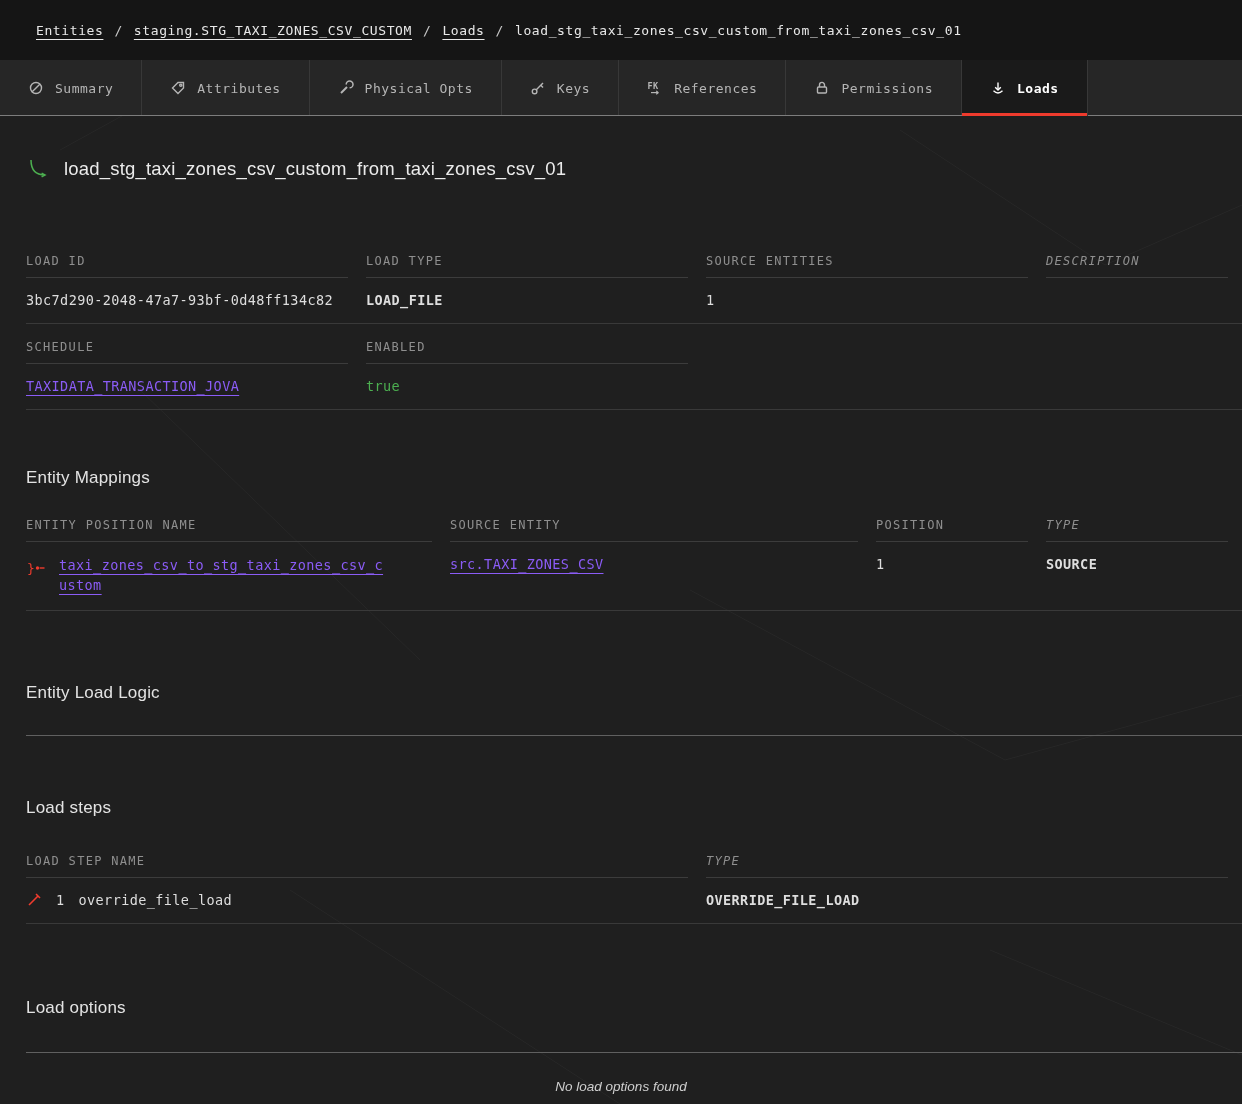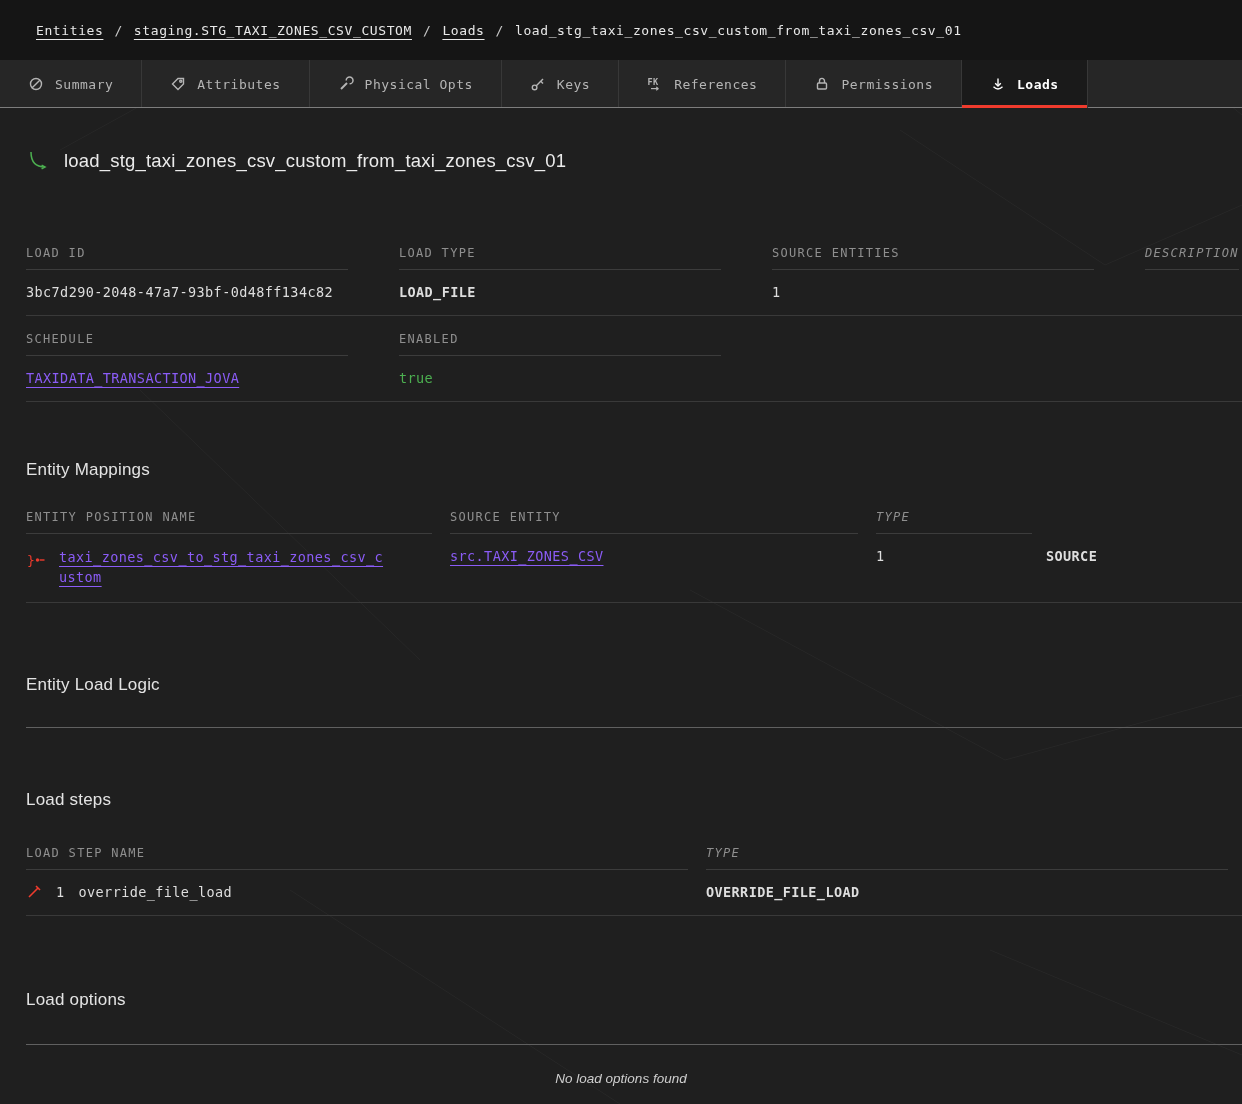--- a/index.html
+++ b/index.html
@@ -19,21 +19,21 @@
     height:60px; background:#151515;
     display:flex; align-items:center;
     padding-left:36px; font-size:13px; letter-spacing:.6px;
     white-space:nowrap;
   }
   .crumb-link { color:#e8e8e8; text-decoration:underline; text-underline-offset:4px; cursor:pointer; margin-right:11px; }
   .crumb-sep { color:#c9c9c9; margin-right:11px; }
   .crumb-current { color:#e8e8e8; }
 
   
-  .tabbar { height:48px; background:#262626; display:flex; position:relative; }
+  .tabbar { height:56px; background:#262626; display:flex; position:relative; }
   .tabbar::after { content:''; position:absolute; left:0; right:0; bottom:0; height:1px; background:#7d7d7d; }
   .tab {
     display:flex; align-items:center; gap:11px;
     padding:0 28px; font-size:13px; letter-spacing:.5px;
     color:#b5b5b5; border-right:1px solid #383838; cursor:pointer;
     position:relative;
   }
   .tab .ticon { display:flex; align-items:flex-start; }
   .tab.active {
     background:#1a1a1a; color:#ffffff; font-weight:bold; z-index:2;
@@ -44,21 +44,21 @@
   .content { padding-left:26px; }
 
   .title-row { margin-top:42px; display:flex; align-items:center; gap:14px; }
   .title-row .licon { display:flex; color:var(--accent-green, #4caf50); }
   .page-title {
     font-family:"Liberation Sans", sans-serif;
     font-size:18.5px; font-weight:400; color:#ebebeb; letter-spacing:.2px;
   }
 
   .grid-row { display:grid; }
-  .cols-4 { grid-template-columns:340px 340px 340px 1fr;gap:33px; }
+  .cols-4 { grid-template-columns:340px 340px 340px 1fr; }
   .cols-map { grid-template-columns:424px 426px 170px 1fr; }
   .cols-steps { grid-template-columns:680px 1fr; }
 
   .th {
     font-size:12px; letter-spacing:1.3px; color:#8f8f8f;
     padding:16px 0 9px 0; border-bottom:1px solid #3c3c3c;
     margin-right:18px; white-space:nowrap;
   }
   .th:last-child { margin-right:14px;font-style:italic; }
   .vrow { border-bottom:1px solid #393939; }
@@ -243,20 +243,21 @@
           <div></div>
       </div>
     </div>
 
     <div class="section-heading h-mappings">Entity Mappings</div>
 
     <div class="map-table">
       <div class="grid-row cols-map">
         <div class="th">ENTITY POSITION NAME</div>
         <div class="th">SOURCE ENTITY</div>
+        <div class="th">POSITION</div>
         <div class="th">TYPE</div>
       </div>
       <div class="grid-row cols-map vrow">
         <div class="td map-name-cell">
           <span class="micon">
             <svg width="20" height="16" viewBox="0 0 20 16" fill="none">
               <text x="1" y="12.5" font-size="13" fill="currentColor" font-family="DejaVu Sans Mono, monospace">}</text>
               <circle cx="11.5" cy="8" r="1.7" fill="currentColor"></circle>
               <path d="M13.6 8 H18.5" stroke="currentColor" stroke-width="1.4"></path>
             </svg>

